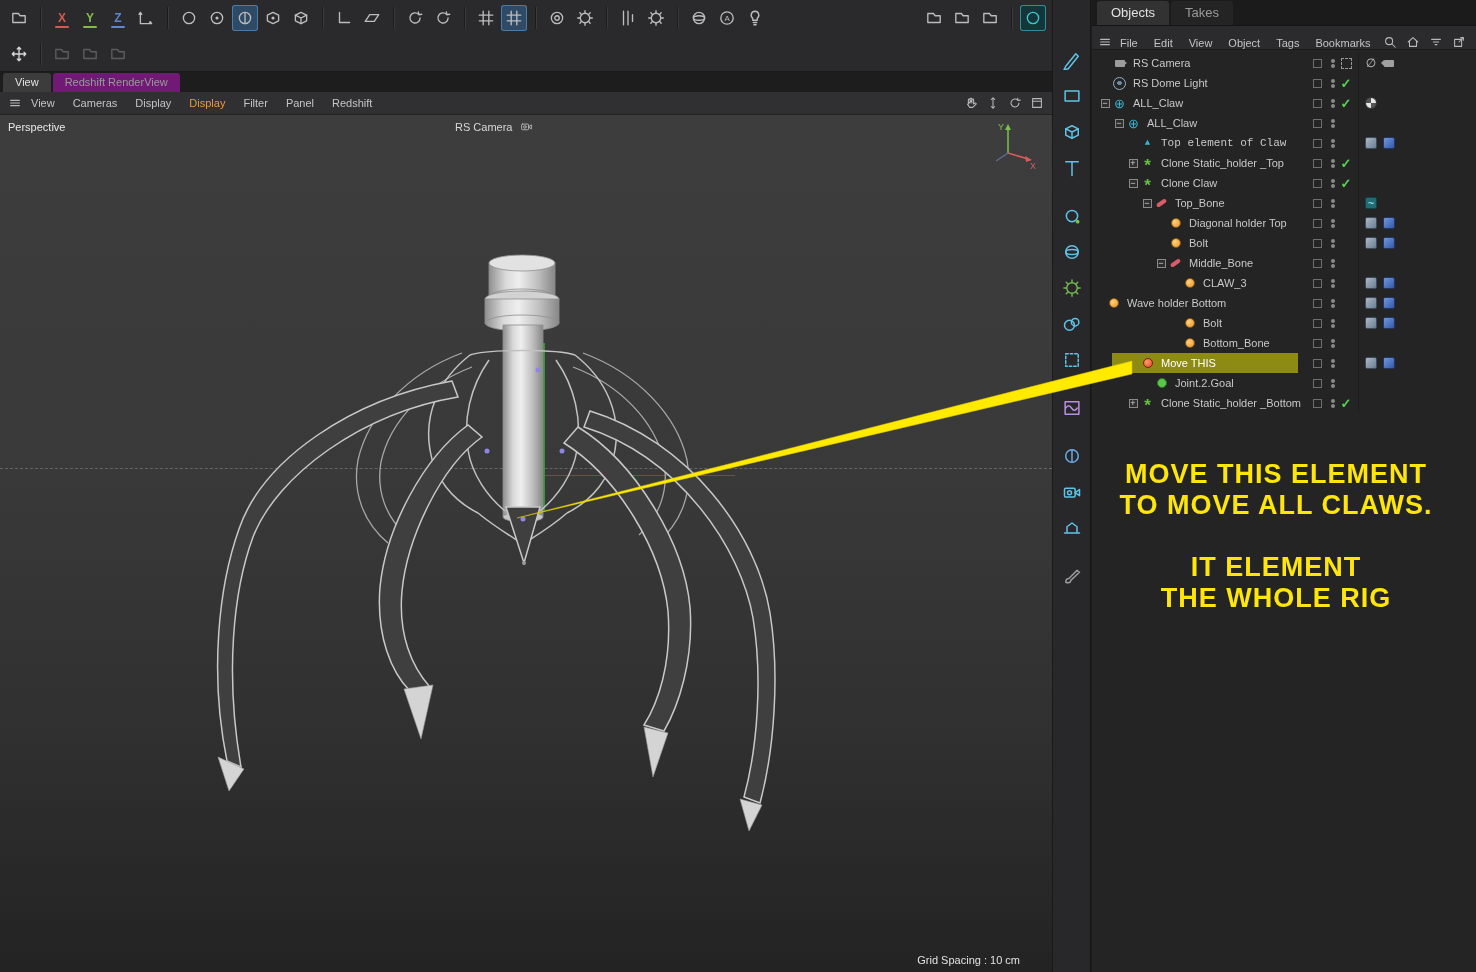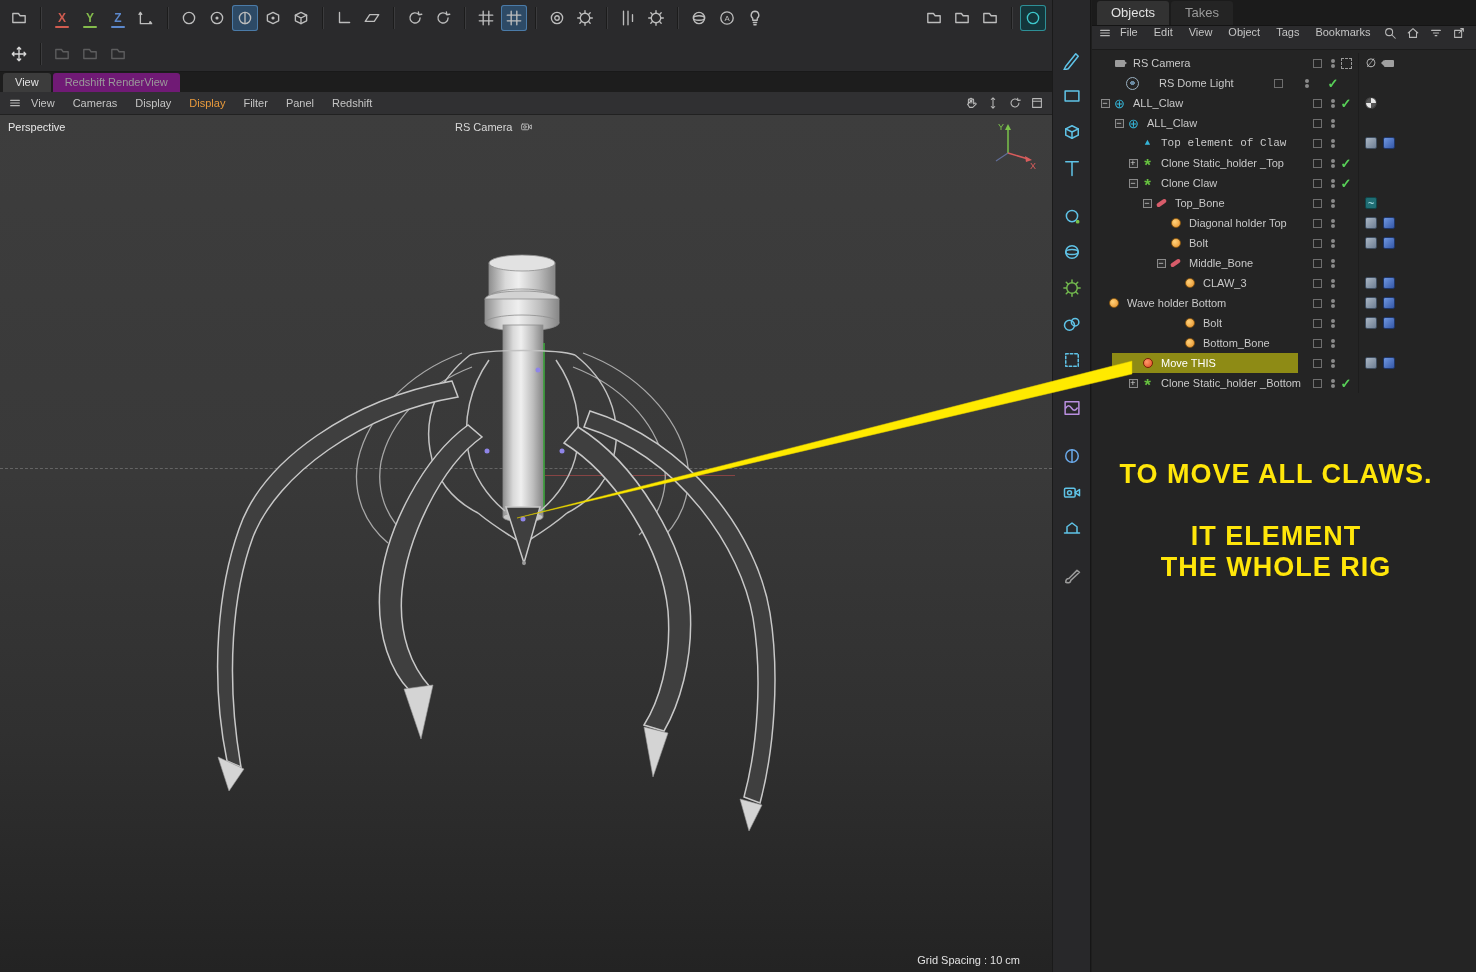--- a/index.html
+++ b/index.html
@@ -40,21 +40,21 @@
 .redline{position:absolute;left:545px;width:190px;top:360px;border-top:1px solid #a84848;opacity:.7}
 .gridlab{position:absolute;right:32px;bottom:6px;font-size:11px;color:#e2e2e2}
 .gizmo{position:absolute;right:14px;top:2px}
 .claw{position:absolute;left:0;top:0}
 
 
 .om{position:absolute;left:1092px;top:0;width:384px;height:972px;background:#242424;z-index:4}
 .omtabs{height:26px;background:#1b1b1b;display:flex;align-items:flex-end;padding-left:5px;gap:2px;border-bottom:1px solid #141414}
 .omtab{font-size:13px;color:#9a9a9a;padding:4px 14px 5px;background:#242424;border-radius:3px 3px 0 0}
 .omtab.active{background:#323232;color:#e2e2e2}
-.ommenu{height:24px;background:#2b2b2d;display:flex;align-items:flex-start;padding:0 6px;border-bottom:1px solid #1b1b1b}
+.ommenu{height:24px;background:#2b2b2d;display:flex;align-items:flex-end;padding:0 6px;border-bottom:1px solid #1b1b1b}
 .ommenu .mi{font-size:11px;color:#c4c4c4;padding:0 8px;flex:0 0 auto}
 .omicons{margin-left:auto;display:flex;gap:9px;align-items:center;padding-right:4px}
 .tree{padding-top:3px}
 .orow{height:20px;display:flex;align-items:center;font-size:11px;color:#c8c8c8;padding-right:48px;position:relative}
 .orow.hl{background:linear-gradient(90deg,rgba(0,0,0,0) 0 20px,#8e8b15 20px 206px,rgba(0,0,0,0) 206px);color:#fff}
 .expand{width:14px;flex:0 0 auto;display:flex;align-items:center;justify-content:center}
 .expand b{width:9px;height:9px;border:1px solid #8a8a8a;background:#2e2e2e;color:#d8d8d8;font-size:9px;line-height:7px;font-weight:normal;text-align:center;display:block}
 .oicon{width:15px;height:15px;margin:0 2px 0 0;position:relative;display:flex;align-items:center;justify-content:center;flex:0 0 auto}
 .olabel{padding:0 4px;white-space:nowrap;overflow:hidden;text-overflow:ellipsis}
 .sq{margin-left:auto;width:9px;height:9px;border:1px solid #6e6e6e;margin-right:4px;flex:0 0 auto}
@@ -553,21 +553,21 @@
             <i></i>
           </div>
           <div class="chk">
             <div class="tag t-marquee"></div>
           </div>
           <div class="tags">
             <div class="tag t-nodraw">∅</div>
             <div class="tag t-camtag"></div>
           </div>
         </div>
-        <div class="orow" style="padding-left: 6px; gap: 13px;">
+        <div class="orow" style="padding-left: 6px;">
           <div class="expand"></div>
           <div class="oicon oi-domelight"></div>
           <div class="olabel">RS Dome Light</div>
           <div class="sq"></div>
           <div class="dots">
             <i></i>
             <i></i>
           </div>
           <div class="chk">
             <div class="tag t-check">✓</div>
@@ -778,40 +778,53 @@
           <div class="dots">
             <i></i>
             <i></i>
           </div>
           <div class="chk"></div>
           <div class="tags">
             <div class="tag t-weight"></div>
             <div class="tag t-flag"></div>
           </div>
         </div>
+        <div class="orow" style="padding-left: 48px;">
+          <div class="expand"></div>
+          <div class="oicon oi-goal"></div>
+          <div class="olabel">Joint.2.Goal</div>
+          <div class="sq"></div>
+          <div class="dots">
+            <i></i>
+            <i></i>
+          </div>
+          <div class="chk"></div>
+          <div class="tags"></div>
+        </div>
         <div class="orow" style="padding-left: 34px;">
           <div class="expand">
             <b>+</b>
           </div>
           <div class="oicon oi-cloner"></div>
           <div class="olabel">Clone Static_holder _Bottom</div>
           <div class="sq"></div>
           <div class="dots">
             <i></i>
             <i></i>
           </div>
           <div class="chk">
             <div class="tag t-check">✓</div>
           </div>
           <div class="tags"></div>
         </div>
       </div>
   </div>
 
   <div class="ann" style="color: rgb(255, 230, 10);">
+    <div>MOVE THIS ELEMENT</div>
     <div>TO MOVE ALL CLAWS.</div>
     <div class="gap">IT ELEMENT</div>
     <div>THE WHOLE RIG</div>
   </div>
   <svg class="arrow" width="1476" height="972" viewBox="0 0 1476 972">
     <polygon id="ann-arrow" points="517,518 1132,361 1132,374" fill="#ffea00" stroke="#d6c400" stroke-width="0.5"></polygon>
   </svg>
 
 </div>
 

